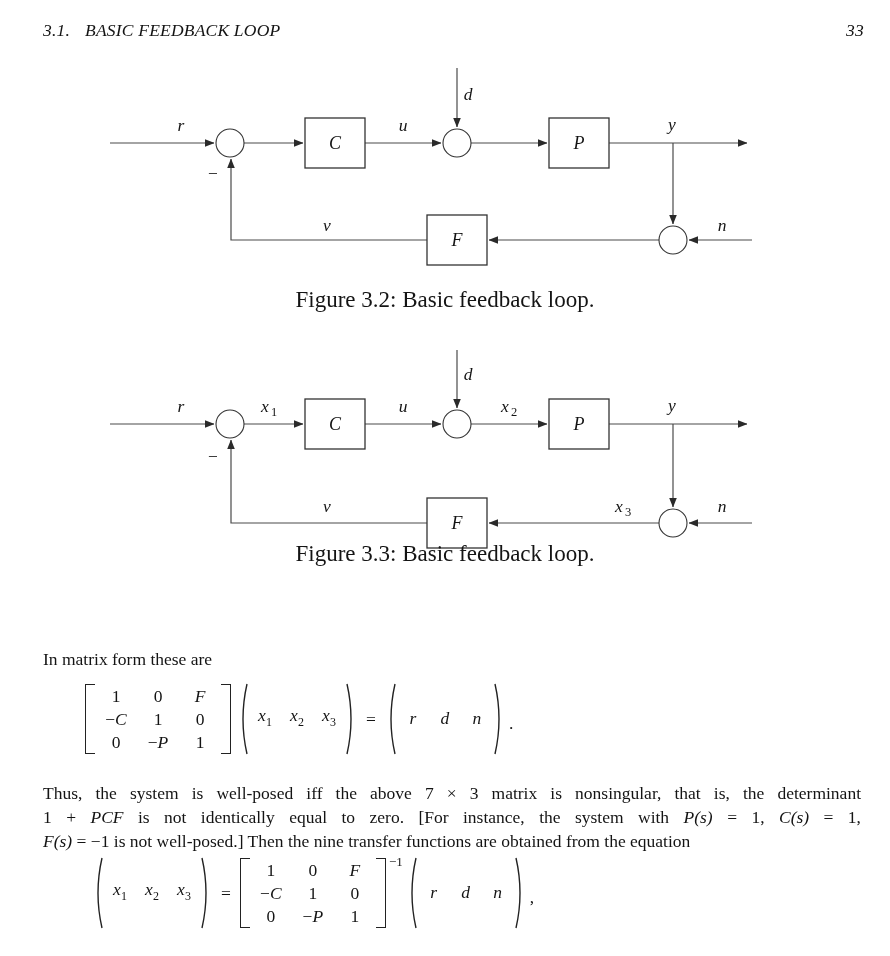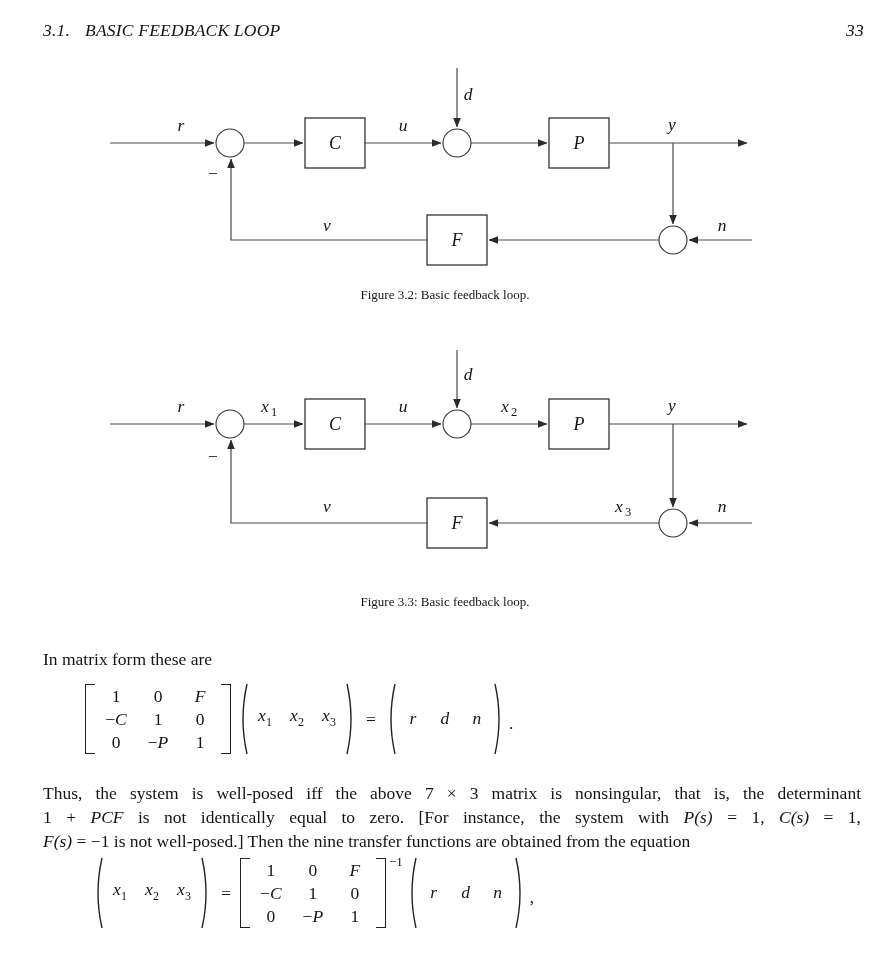--- a/index.html
+++ b/index.html
@@ -11,23 +11,23 @@
   .header {
     position:absolute; left:43px; right:26px; top:20px;
     display:flex; justify-content:space-between;
     font-style:italic; font-size:17.5px; letter-spacing:0.2px;
   }
   .header-left .ht { margin-left:15px; }
   
   .fig-svg { position:absolute; }
   #fig32 { left:100px; top:55px; }
   #fig33 { left:100px; top:336px; }
-  .caption { position:absolute; left:0; width:100%; text-align:center; font-size:13px; }
+  .caption { position:absolute; left:0; width:100%; text-align:center; font-size:23px; }
   #cap32 { top:287px; }
-  #cap33 { top:594px; }
+  #cap33 { top:541px; }
   
   .intro { position:absolute; left:43px; top:649px; font-size:17.5px;text-align:center; }
   .para  { position:absolute; left:43px; top:781px; width:818px; font-size:17.5px; line-height:24px; }
   .jline { text-align:justify; text-align-last:justify; }
   .mi { font-style:italic; }
   
   .equation { position:absolute; display:flex; align-items:center; height:78px; }
   #eq1 { left:85px; top:680px; }
   #eq2 { left:92px; top:854px; }
   .brk { width:9px; align-self:stretch; margin:4px 0; border:1.7px solid #222; }

